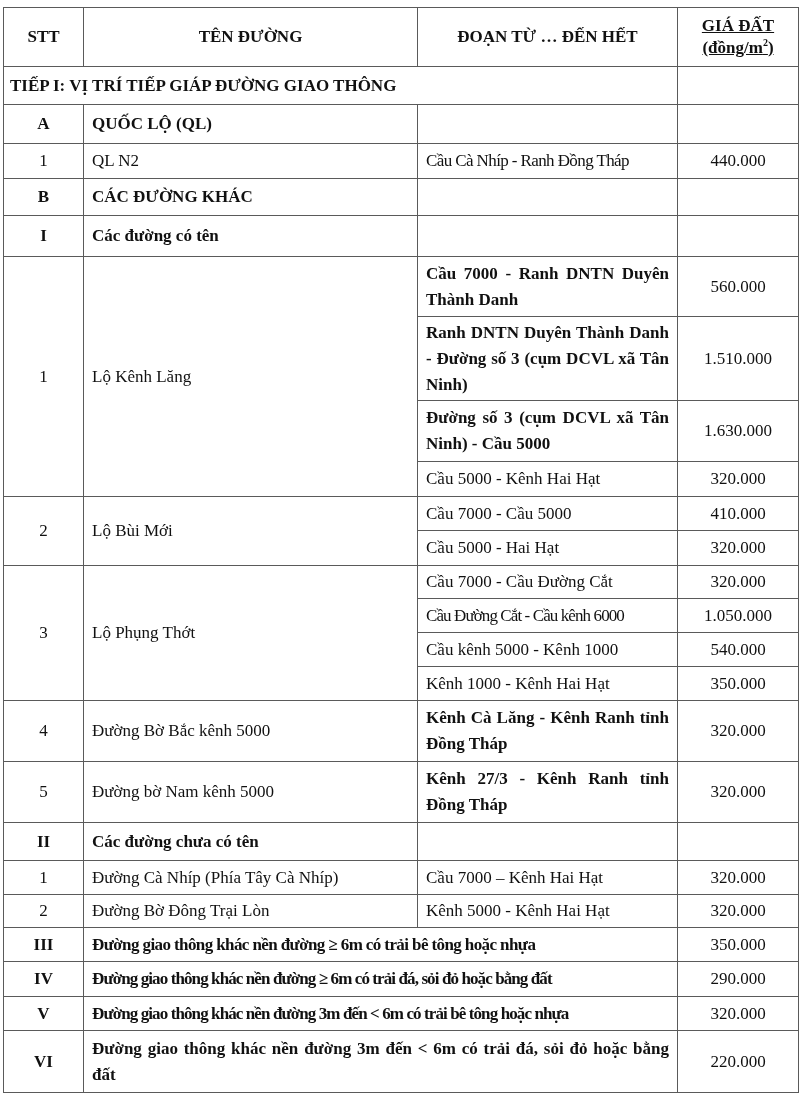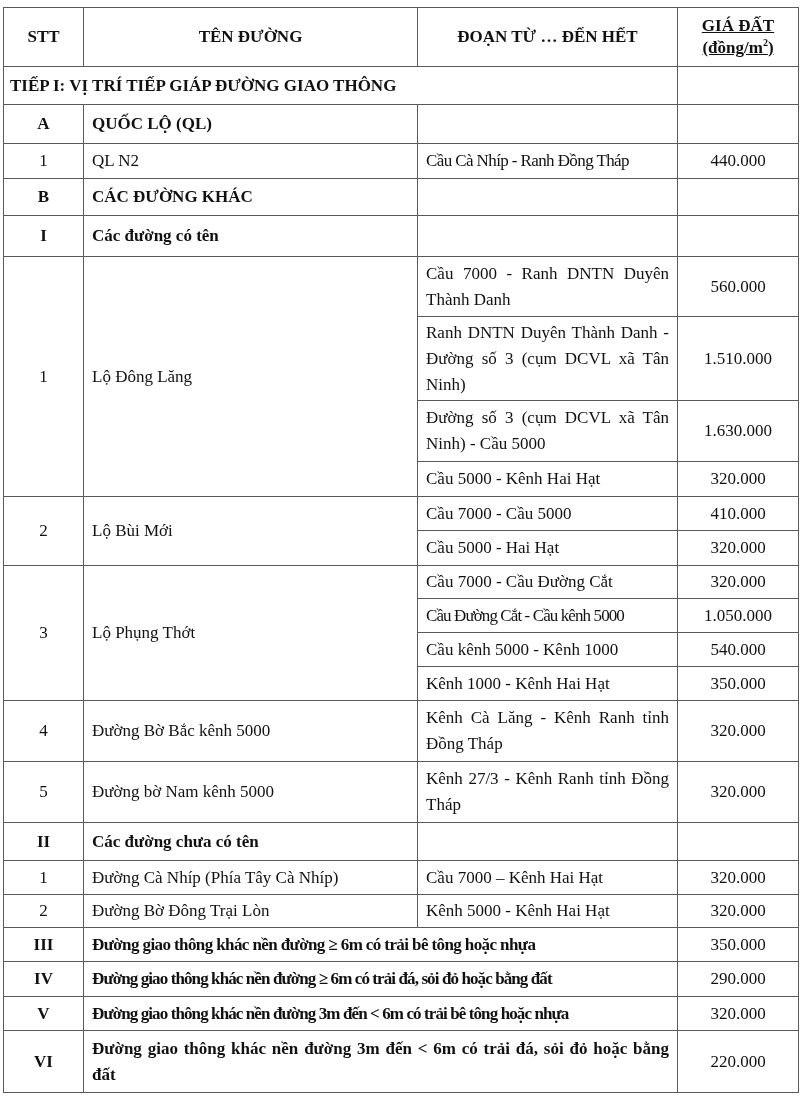--- a/index.html
+++ b/index.html
@@ -4,21 +4,21 @@
 <style>
   html, body { margin: 0; padding: 0; background: #ffffff; }
   body { width: 800px; height: 1098px; position: relative; overflow: hidden;
          font-family: "Liberation Serif", "DejaVu Serif", serif; color: #111; }
   #grid { position: absolute; left: 3px; top: 7px; width: 795px; }
   table { border-collapse: collapse; width: 795px; table-layout: fixed; }
   td, th { border: 1px solid #5a5a5a; font-size: 17px; line-height: 26px; padding: 0 8px; vertical-align: middle; }
   th { font-weight: bold; text-align: center; }
   .c { text-align: center; }
   .b { font-weight: bold; }
-  .just { text-align: justify; text-align-last: left; }
+  .just { text-align: justify; text-align-last: left; font-weight: bold; }
   .cond { letter-spacing: -0.6px; font-family: Liberation Serif, serif; }
   .cond2 { letter-spacing: -0.9px; }
   sup { font-size: 10px; line-height: 0; vertical-align: super; }
 </style>
 </head>
 <body>
 
 <div id="grid">
 <table>
   <colgroup>
@@ -67,21 +67,21 @@
 
   <tr style="height:41px">
     <td class="c b">I</td>
     <td class="b">Các đường có tên</td>
     <td></td>
     <td></td>
   </tr>
 
   <tr style="height:60px">
     <td rowspan="4" class="c">1</td>
-    <td rowspan="4">Lộ Đông Lăng</td>
+    <td rowspan="4">Lộ Kênh Lăng</td>
     <td class="just">Cầu 7000 -  Ranh DNTN Duyên Thành Danh</td>
     <td class="c">560.000</td>
   </tr>
   <tr style="height:84px">
     <td class="just">Ranh DNTN Duyên Thành Danh - Đường số 3 (cụm DCVL xã Tân Ninh)</td>
     <td class="c">1.510.000</td>
   </tr>
   <tr style="height:61px">
     <td class="just">Đường số 3 (cụm DCVL xã Tân Ninh) - Cầu 5000</td>
     <td class="c">1.630.000</td>
@@ -102,21 +102,21 @@
     <td class="c">320.000</td>
   </tr>
 
   <tr style="height:33px">
     <td rowspan="4" class="c">3</td>
     <td rowspan="4">Lộ Phụng Thớt</td>
     <td>Cầu 7000 - Cầu Đường Cắt</td>
     <td class="c">320.000</td>
   </tr>
   <tr style="height:34px">
-    <td class="cond2">Cầu Đường Cắt - Cầu kênh 5000</td>
+    <td class="cond2">Cầu Đường Cắt - Cầu kênh 6000</td>
     <td class="c">1.050.000</td>
   </tr>
   <tr style="height:34px">
     <td>Cầu kênh 5000 - Kênh 1000</td>
     <td class="c">540.000</td>
   </tr>
   <tr style="height:34px">
     <td>Kênh 1000 - Kênh Hai Hạt</td>
     <td class="c">350.000</td>
   </tr>

